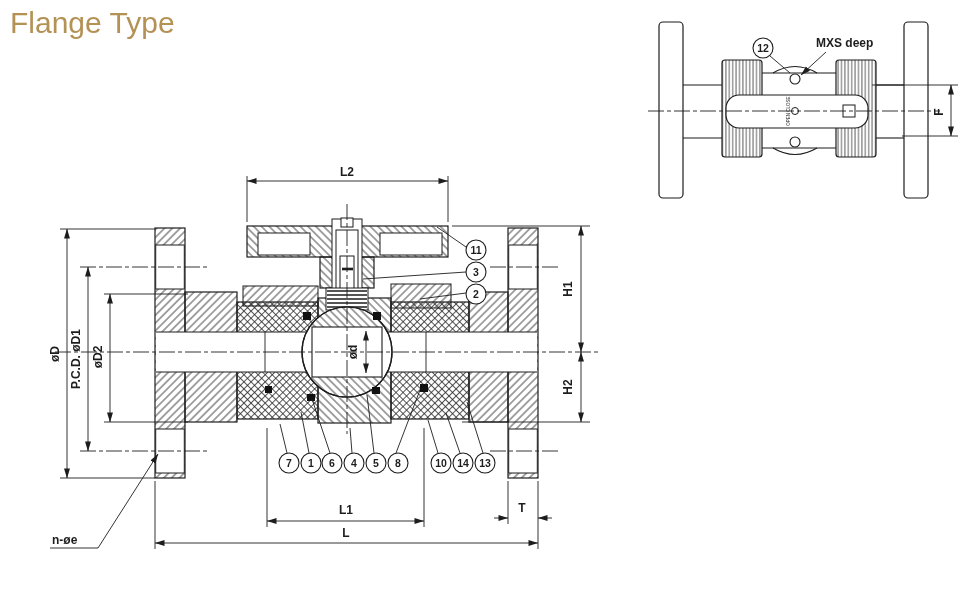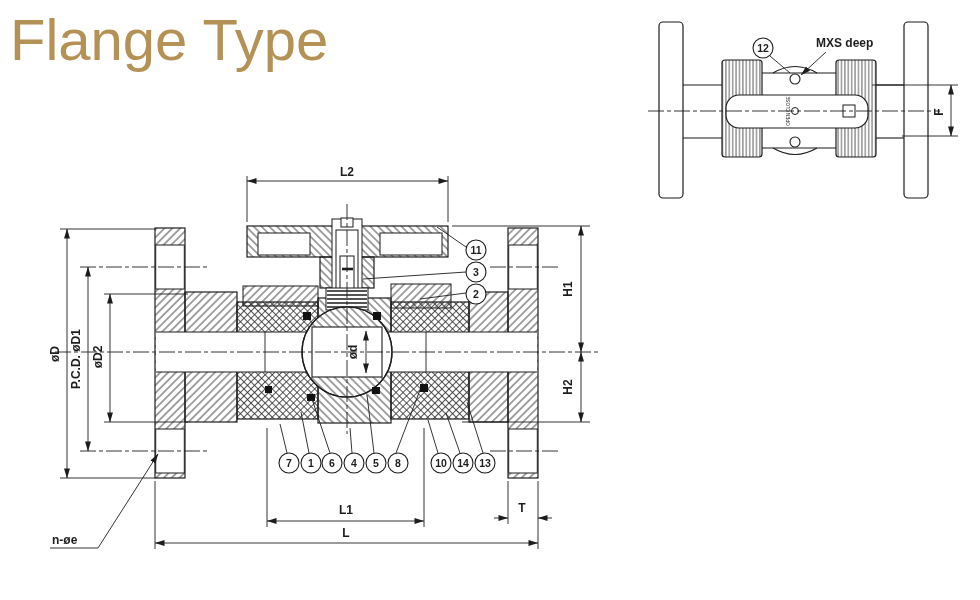--- a/index.html
+++ b/index.html
@@ -1,18 +1,18 @@
 <!DOCTYPE html>
 <html><head>
 <meta charset="utf-8">
 <style>
   html,body{margin:0;padding:0;background:#ffffff;width:980px;height:600px;overflow:hidden;}
   body{font-family:"Liberation Sans", sans-serif;}
   .stage{position:relative;width:980px;height:600px;background:#fff;}
-  .title{position:absolute;left:10px;top:6px;font-size:58px;font-weight:400;color:#b49155;letter-spacing:0px;}
+  .title{position:absolute;left:10px;top:6px;font-size:30px;font-weight:400;color:#b49155;letter-spacing:0px;}
   svg text{font-family:"Liberation Sans", sans-serif;fill:#1d1d1d;}
   .dimlbl{font-size:12px;font-weight:700;}
   .calloutnum{font-size:10.5px;font-weight:700;}
   .note{font-size:12px;font-weight:700;}
   .tiny{font-size:4.5px;fill:#333;}
 </style>
 </head>
 <body>
 
 <div class="stage">

